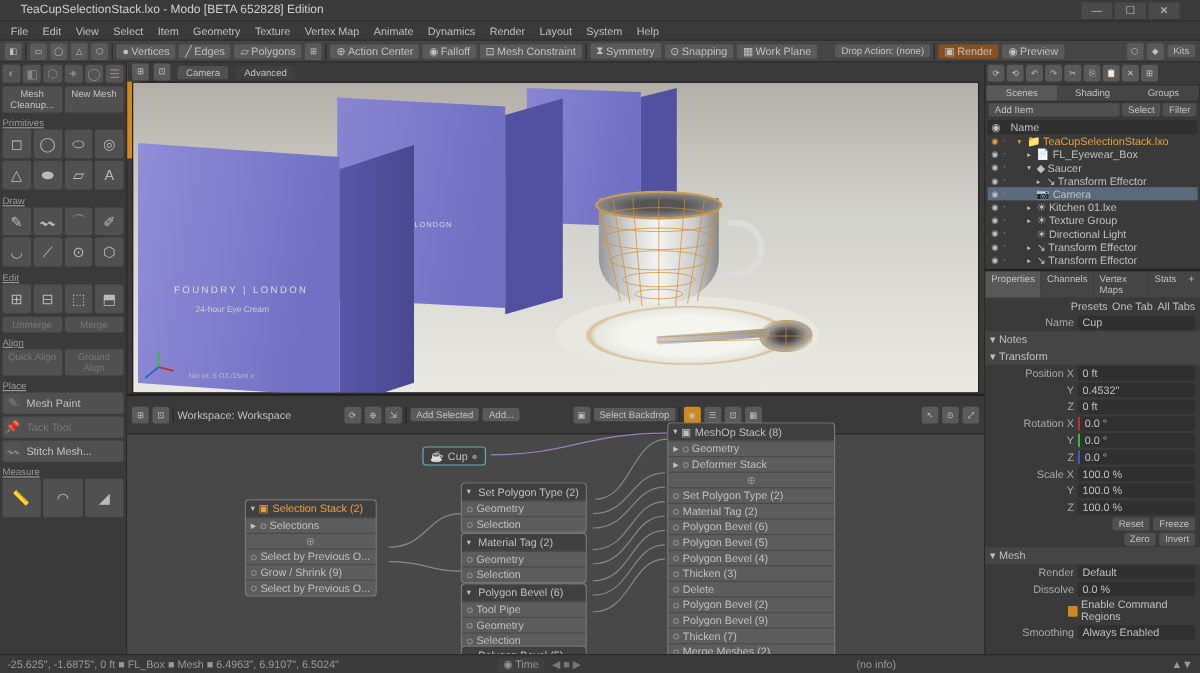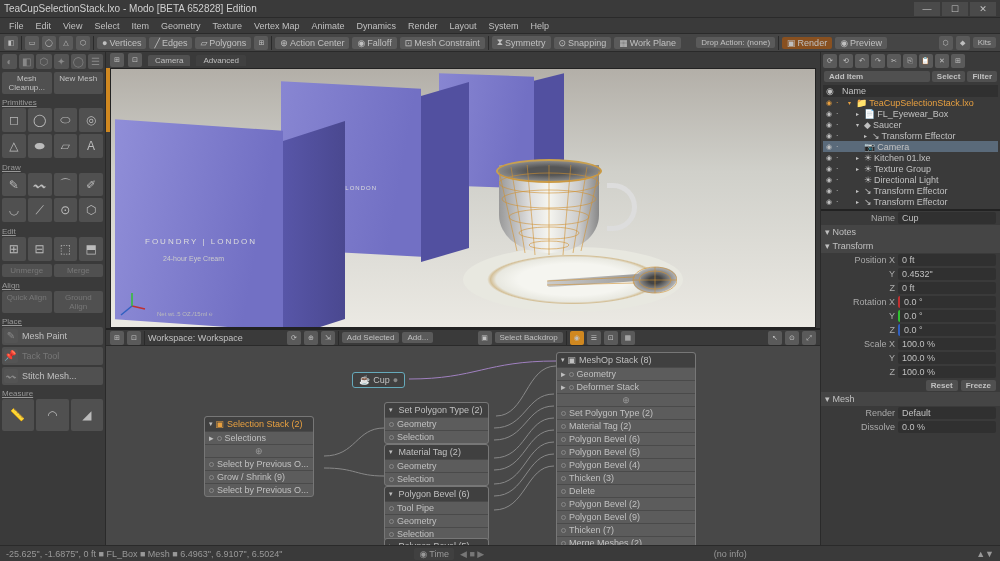--- a/index.html
+++ b/index.html
@@ -1,17 +1,17 @@
 <!DOCTYPE html>
 <html><head>
 <meta charset="utf-8">
 <style>
 * { margin: 0; padding: 0; box-sizing: border-box; font-family: "Segoe UI", Tahoma, sans-serif; font-size: 9px; user-select: none; }
 body { background: #3a3a3a; width: 1000px; height: 561px; overflow: hidden; color: #c0c0c0; position: relative; }
-.titlebar { height: 18px; background: #3a3a3a; display: flex; align-items: center; padding: 0 4px; border-bottom: 1px solid #2a2a2a; }
+.titlebar { height: 18px; background: #3a3a3a; display: flex; align-items: center; padding: 0 17px; border-bottom: 1px solid #2a2a2a; }
 .titlebar-title { flex: 1; font-size: 10px; color: #d0d0d0; }
 .titlebar-btns { display: flex; gap: 2px; }
 .titlebar-btn { width: 26px; height: 14px; background: #4a4a4a; display: flex; align-items: center; justify-content: center; font-size: 9px; }
 .menubar { height: 16px; background: #3a3a3a; display: flex; align-items: center; padding: 0 4px; gap: 2px; border-bottom: 1px solid #2a2a2a; }
 .menubar span { padding: 1px 5px; cursor: pointer; }
 .toolbar { height: 18px; background: #454545; display: flex; align-items: center; padding: 0 4px; gap: 3px; border-bottom: 1px solid #2a2a2a; }
 .tb-icon { width: 14px; height: 14px; background: #5a5a5a; border-radius: 2px; display: inline-flex; align-items: center; justify-content: center; font-size: 7px; }
 .tb-sep { width: 1px; height: 14px; background: #2a2a2a; }
 .pill { background: #5a5a5a; border-radius: 2px; padding: 1px 5px; font-size: 8px; display: flex; align-items: center; gap: 2px; }
 .pill.orange { background: #885020; }
@@ -26,37 +26,37 @@
 .ls-primgrid { display:grid; grid-template-columns:repeat(4,1fr); gap:2px; margin-bottom:3px;}
 .ls-prim { aspect-ratio:1; background:#505050; border-radius:2px; display:flex; align-items:center; justify-content:center; color:#bbb; font-size:12px;}
 .ls-drawgrid { display:grid; grid-template-columns:repeat(4,1fr); gap:2px; margin-bottom:3px;}
 .accent-tab { position:absolute; left:106px; top:52px; width:11px; height:80px; background:#d08820; border-radius:0 3px 3px 0; writing-mode:vertical-rl; text-align:center; color:#222; font-size:8px; padding:3px 0; }
 .center-area { flex:1; display:flex; flex-direction:column; }
 .viewport-container { height: 276px; position:relative; }
 .vp-tabs { height: 16px; background:#3a3a3a; display:flex; gap:6px; padding:0 4px; align-items:center;}
 .vp-tab { padding:1px 7px; background:#505050; border-radius:2px 2px 0 0; font-size:8px;}
 .viewport { position:absolute; top:16px; left:4px; right:4px; bottom:0; background:linear-gradient(180deg,#b3afa8 0%,#d0d0ca 40%,#ebe9e3 100%); border:1px solid #222; overflow:hidden;}
 .node-editor { flex:1; background:#484848; position:relative; border-top:2px solid #222;}
-.ne-toolbar { height:16px; background:#3a3a3a; display:flex; align-items:center; gap:3px; padding:0 4px; border-bottom:1px solid #2a2a2a;}
+.ne-toolbar { height:32px; background:#3a3a3a; display:flex; align-items:center; gap:3px; padding:0 4px; border-bottom:1px solid #2a2a2a;}
 .ne-canvas { position:absolute; top:16px; left:0; right:0; bottom:0; overflow:hidden;}
 .node { position:absolute; background:#5c5c5c; border:1px solid #777; border-radius:3px; min-width:105px; font-size:8px;}
 .node-header { background:#404040; padding:2px 4px; display:flex; align-items:center; gap:3px; border-radius:3px 3px 0 0;}
 .node-header .tri { font-size:7px; }
 .node-header.orange .lbl { color:#e8a040; }
 .node-row { padding:1px 4px; display:flex; align-items:center; gap:3px; border-top:1px solid #4a4a4a;}
 .node-row .dot { width:5px; height:5px; border:1px solid #888; border-radius:50%; }
 .node-row.plus { justify-content:center; color:#999; }
 .cup-node { position:absolute; background:#404040; border:1px solid #888; border-radius:3px; padding:2px 6px; display:flex; align-items:center; gap:3px; font-size:8px;}
 svg.wires { position:absolute; top:0; left:0; width:100%; height:100%; pointer-events:none;}
 .right-sidebar { width:180px; background:#3a3a3a; border-left:1px solid #2a2a2a; display:flex; flex-direction:column;}
 .rs-topicons { display:flex; gap:2px; padding:2px; flex-wrap:wrap;}
 .rs-tabs { display:flex; background:#303030; padding:1px;}
 .rs-tab { flex:1; padding:2px; text-align:center; font-size:8px; background:#454545;}
 .rs-tab.active { background:#585858;}
-.rs-row { display:flex; align-items:center; gap:2px; padding:1px 3px;font-weight:bold;}
+.rs-row { display:flex; align-items:center; gap:2px; padding:1px 3px;}
 .rs-btn { background:#505050; padding:1px 5px; border-radius:2px; font-size:8px;}
 .rs-tree { padding:2px; font-size:8px; overflow:hidden;}
 .tree-header { display:flex; background:#303030; padding:1px 3px; gap:3px;}
 .tree-header span:first-child { width:10px;}
 .tree-row { display:flex; align-items:center; padding:0 3px; gap:2px; height:11px;}
 .tree-row .eye { width:8px; font-size:7px;}
 .tree-row .indent { display:inline-block;}
 .tree-row.sel { background:#5a6a7a;}
 .tree-row.hilite { color:#e8a040;}
 .tree-row .tri { font-size:6px; display:inline-block; width:6px;}
@@ -521,20 +521,25 @@
       <div class="tb-icon">⟳</div>
       <div class="tb-icon">⟲</div>
       <div class="tb-icon">↶</div>
       <div class="tb-icon">↷</div>
       <div class="tb-icon">✂</div>
       <div class="tb-icon">⎘</div>
       <div class="tb-icon">📋</div>
       <div class="tb-icon">✕</div>
       <div class="tb-icon">⊞</div>
     </div>
+    <div class="rs-tabs">
+      <div class="rs-tab active">Scenes</div>
+      <div class="rs-tab">Shading</div>
+      <div class="rs-tab">Groups</div>
+    </div>
     <div class="rs-row">
       <div class="rs-btn" style="flex:1">Add Item</div>
       <div class="rs-btn">Select</div>
       <div class="rs-btn">Filter</div>
     </div>
     <div class="rs-tree" style="height:126px">
       <div class="tree-header">
           <span>◉</span>
           <span></span>
           <span>Name</span>
@@ -623,20 +628,32 @@
           <div class="tree-row">
             <span class="eye">◉</span>
             <span class="indent" style="width:8px"></span>
             <span>↘</span>
             <span>Transform Effector</span>
           </div>
         </div>
     </div>
 
     <div class="rs-props">
+      <div class="rs-props-tabs">
+        <div class="rs-props-tab active">Properties</div>
+        <div class="rs-props-tab">Channels</div>
+        <div class="rs-props-tab">Vertex Maps</div>
+        <div class="rs-props-tab">Stats</div>
+        <div class="rs-props-tab">+</div>
+      </div>
+      <div class="rs-row" style="justify-content:flex-end;gap:4px;padding:2px 4px;font-size:7px">
+        <span>Presets</span>
+        <span>One Tab</span>
+        <span>All Tabs</span>
+      </div>
       <div class="prop-row">
           <span class="prop-label">Name</span>
           <span class="prop-val">Cup</span>
         </div>
       <div class="prop-section">
           <span>▾</span>
           <span>Notes</span>
         </div>
       <div class="prop-section">
           <span>▾</span>
@@ -675,31 +692,44 @@
           <span class="prop-val">100.0 %</span>
         </div>
       <div class="prop-row">
           <span class="prop-label">Z</span>
           <span class="prop-val">100.0 %</span>
         </div>
       <div class="rs-row" style="justify-content:flex-end;gap:3px;padding:1px 4px">
         <span class="rs-btn">Reset</span>
         <span class="rs-btn">Freeze</span>
       </div>
+      <div class="rs-row" style="justify-content:flex-end;gap:3px;padding:1px 4px">
+        <span class="rs-btn">Zero</span>
+        <span class="rs-btn">Invert</span>
+      </div>
       <div class="prop-section">
           <span>▾</span>
           <span>Mesh</span>
         </div>
       <div class="prop-row">
           <span class="prop-label">Render</span>
           <span class="prop-val">Default</span>
         </div>
       <div class="prop-row">
           <span class="prop-label">Dissolve</span>
           <span class="prop-val">0.0 %</span>
+        </div>
+      <div class="prop-row">
+          <span class="prop-label"></span>
+          <span class="chk"></span>
+          <span>Enable Command Regions</span>
+        </div>
+      <div class="prop-row">
+          <span class="prop-label">Smoothing</span>
+          <span class="prop-val">Always Enabled</span>
         </div>
 
     </div>
   </div>
 </div>
 
 <div class="statusbar">
   <span>-25.625", -1.6875", 0 ft ■ FL_Box ■ Mesh ■ 6.4963", 6.9107", 6.5024"</span>
   <div style="width:120px"></div>
   <span class="pill" style="background:#404040">

